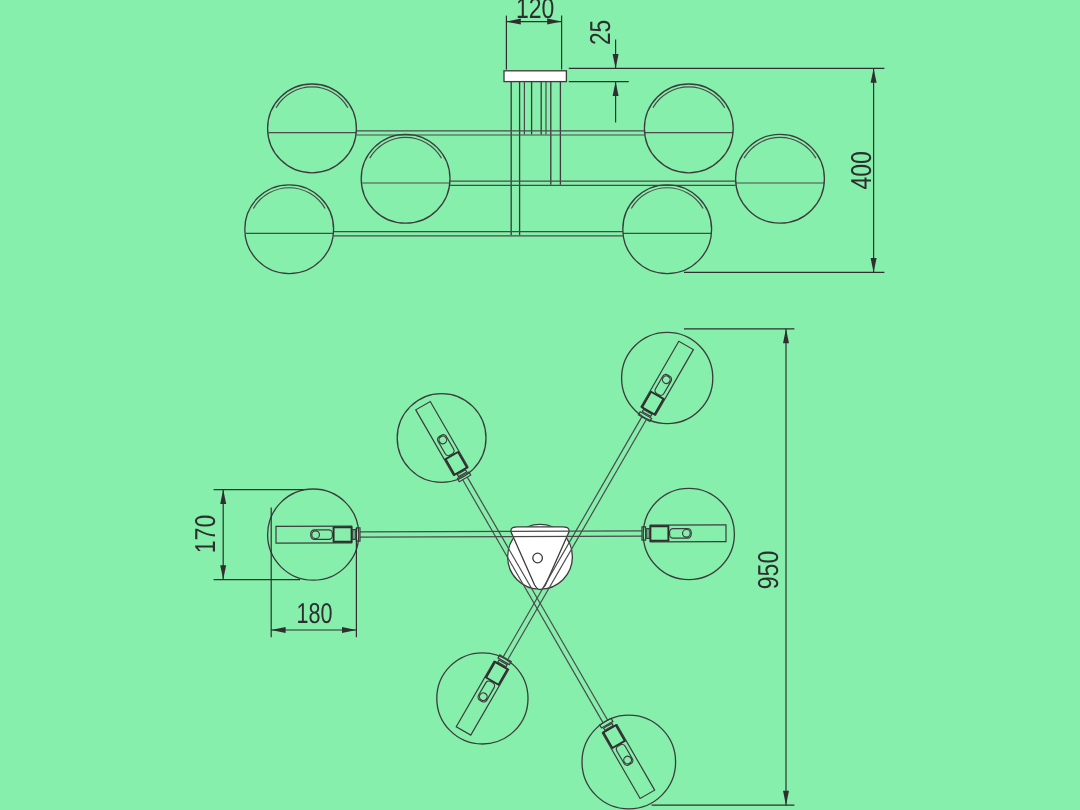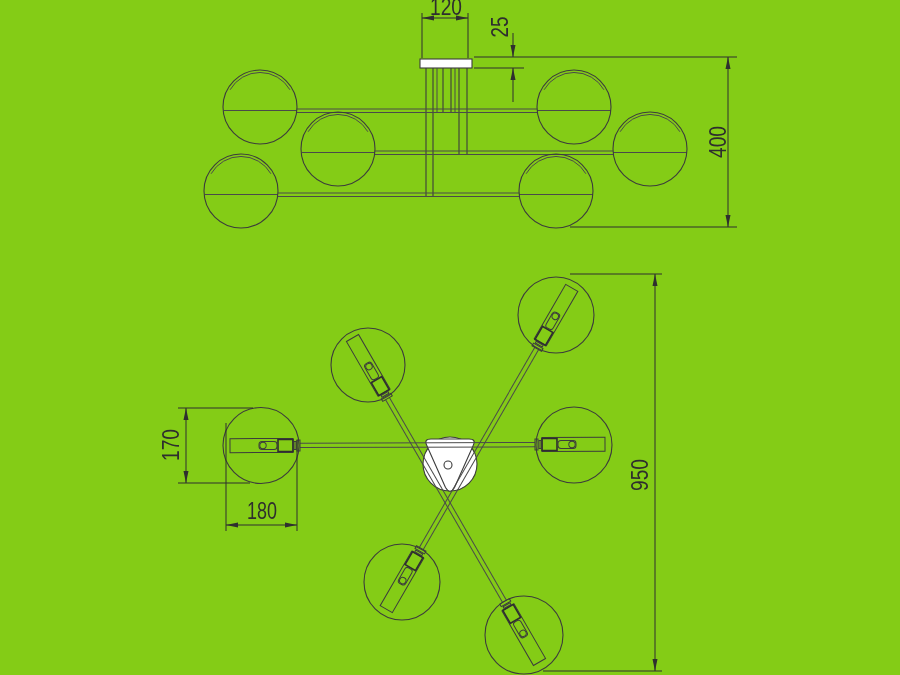--- a/index.html
+++ b/index.html
@@ -7,21 +7,21 @@
     padding: 0;
     width: 900px;
     height: 675px;
     background: #ffffff;
     overflow: hidden;
   }
   .canvas-wrap {
     position: relative;
     width: 900px;
     height: 675px;
-    background: #84cc16;
+    background: #86efac;
   }
   svg { display: block; }
   .ln   { stroke: #3c3c3c; stroke-width: 1.1; fill: none; }
   .thin { stroke: #4a4a4a; stroke-width: 1;   fill: none; }
   .det  { stroke: #3c3c3c; stroke-width: 1;   fill: none; }
   .sock { stroke: #2e2e2e; stroke-width: 1.6; fill: none; }
   .dim  { stroke: #2f2f2f; stroke-width: 1;   fill: none; }
   .arr  { fill: #2f2f2f; stroke: none; }
   .dimtext {
     font-family: "Liberation Sans", "DejaVu Sans", sans-serif;

